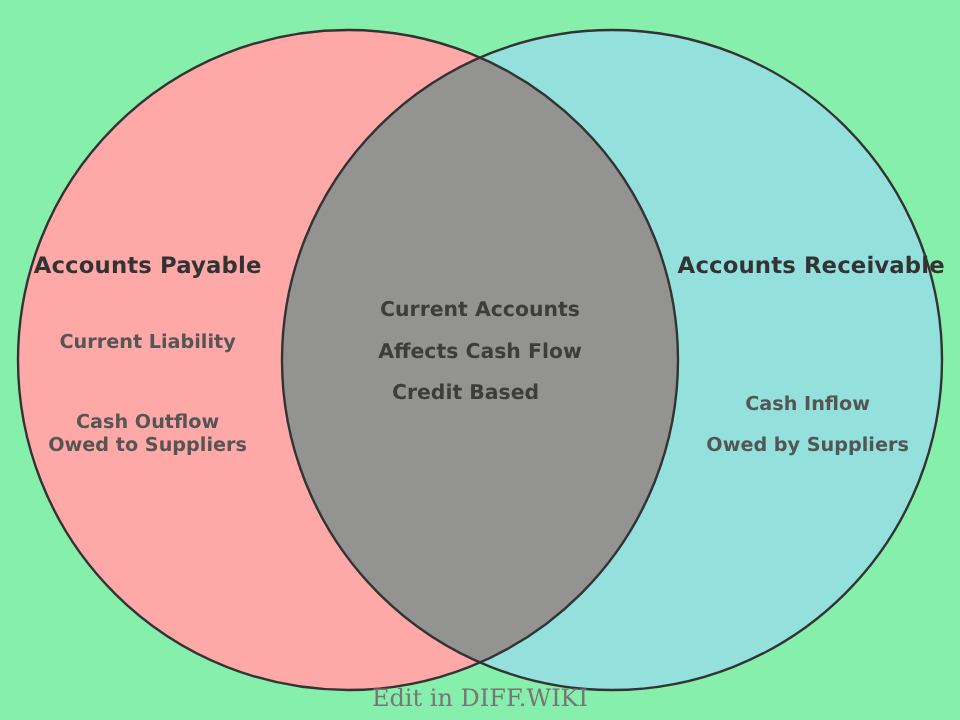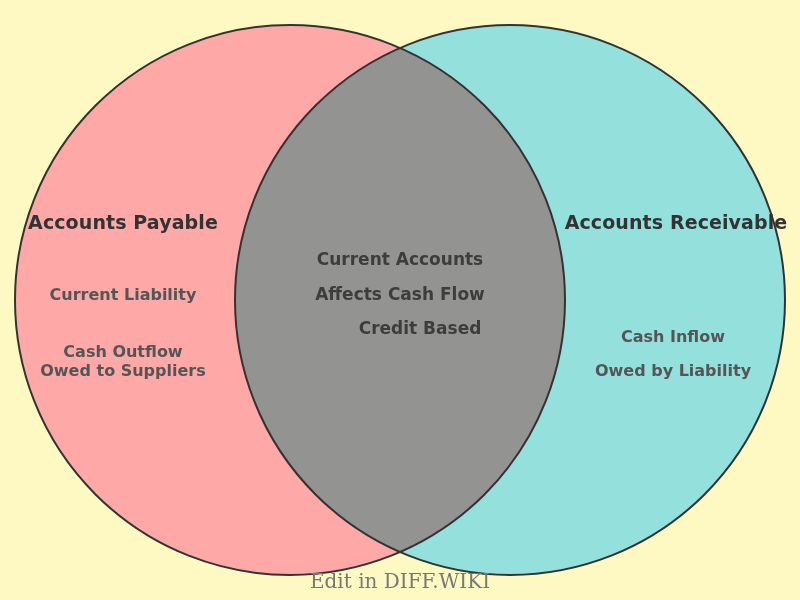--- a/index.html
+++ b/index.html
@@ -64,44 +64,44 @@
     transform: translate(-50%, -50%);
     font-family: "DejaVu Serif", serif;
     font-size: 20px;
     color: #777777;
     white-space: nowrap;
   }
 </style>
 </head>
 <body>
 
-<div id="venn-stage" style="background: #fef9c3;">
+<div id="venn-stage" style="background: #86efac;">
 
   <svg id="venn-svg" viewBox="0 0 800 600" xmlns="http://www.w3.org/2000/svg">
     <g style="isolation:isolate;">
       <circle id="c-left-fill" cx="290" cy="300" r="275" fill="#ffa8a8" style="mix-blend-mode:multiply;"></circle>
       <circle id="c-right-fill" cx="510" cy="300" r="275" fill="#93e0dc" style="mix-blend-mode:multiply;"></circle>
     </g>
     <circle id="c-left-line" cx="290" cy="300" r="275" fill="none" stroke="#333333" stroke-width="2"></circle>
     <circle id="c-right-line" cx="510" cy="300" r="275" fill="none" stroke="#333333" stroke-width="2"></circle>
   </svg>
 
   <div class="text-layer">
 
     <div class="lbl set-title" id="left-title" style="left: 123px; top: 222px;">Accounts Payable</div>
 
     <div class="lbl set-title" id="right-title" style="left: 676px; top: 222px;">Accounts Receivable</div>
 
-    <div class="lbl item-side" id="left-item-0" style="left: 123px; top: 295px;">Current Liability</div>
+    <div class="lbl item-side" id="left-item-0" style="left: 123px; top: 285px;">Current Liability</div>
     <div class="lbl item-side" id="left-item-1" style="left: 123px; top: 352px;">Cash Outflow</div>
     <div class="lbl item-side" id="left-item-2" style="left: 123px; top: 371px;">Owed to Suppliers</div>
 
     <div class="lbl item-side" id="right-item-1" style="left: 673px; top: 337px;">Cash Inflow</div>
-    <div class="lbl item-side" id="right-item-2" style="left: 673px; top: 371px;">Owed by Liability</div>
+    <div class="lbl item-side" id="right-item-2" style="left: 673px; top: 371px;">Owed by Suppliers</div>
 
     <div class="lbl item-center" id="mid-item-0" style="left: 400px; top: 259px;">Current Accounts</div>
     <div class="lbl item-center" id="mid-item-1" style="left: 400px; top: 294px;">Affects Cash Flow</div>
-    <div class="lbl item-center" id="mid-item-2" style="left: 420px; top: 328px; text-align: center;">Credit Based</div>
+    <div class="lbl item-center" id="mid-item-2" style="left: 388px; top: 328px; text-align: center;">Credit Based</div>
 
     <div class="watermark" id="watermark">Edit in DIFF.WIKI</div>
 
   </div>
 </div>
 
 </body></html>

